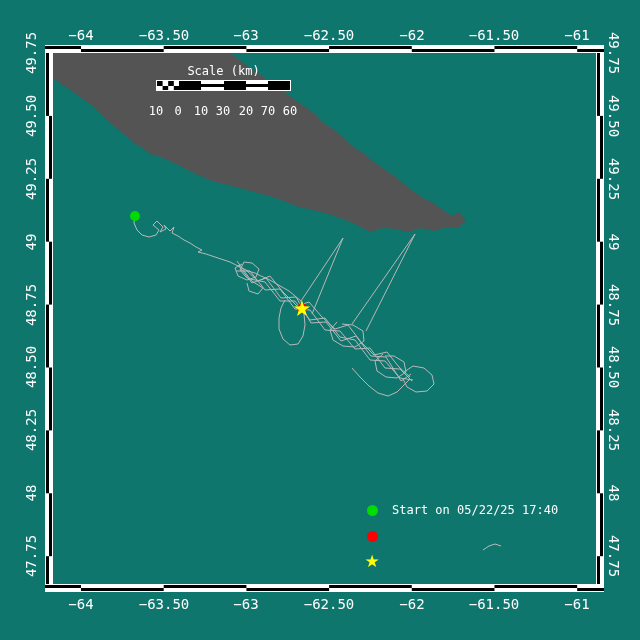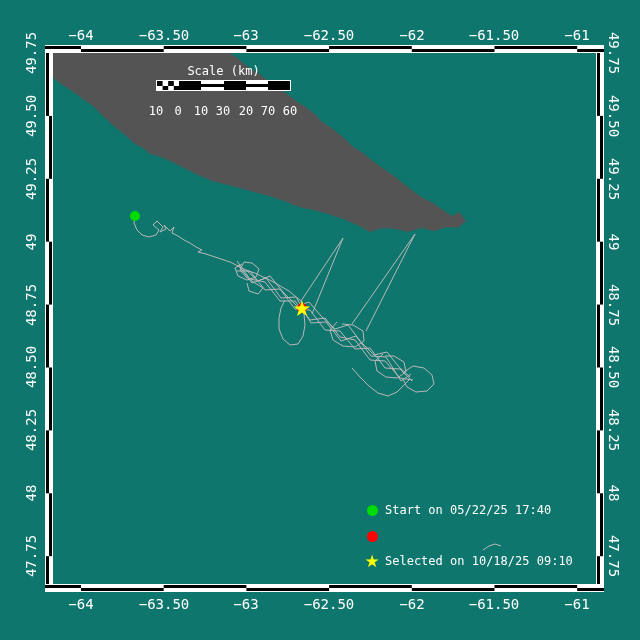--- a/index.html
+++ b/index.html
@@ -42,21 +42,21 @@
     background-position:0 0,0 4.5px;}
   .seg.solid{background:#000;}
   .seg.striped{background:linear-gradient(180deg,#fff 0 3px,#000 3px 6px,#fff 6px 9px);}
   .sclab{position:absolute;top:95px;font-size:12px;line-height:12px;color:#fff;
          transform:translateX(-50%);margin-top:10px;}
   
   .leg-row{position:absolute;left:362px;height:16px;display:flex;align-items:center;}
   .leg-marker{width:20px;text-align:center;flex:0 0 20px;}
   .leg-dot{display:inline-block;width:11px;height:11px;border-radius:50%;}
   .leg-star{font-family:"DejaVu Sans",sans-serif;font-size:17px;line-height:16px;}
-  .leg-label{margin-left:3px;font-size:12px;line-height:16px;white-space:nowrap;color:#fff;}
+  .leg-label{margin-left:10px;font-size:12px;line-height:16px;white-space:nowrap;color:#fff;}
   
   #map-svg{position:absolute;left:0;top:0;}
 </style>
 </head>
 <body>
 
 <div id="stage">
 
   <svg id="map-svg" width="640" height="640" viewBox="0 0 640 640">
       <defs>
@@ -154,17 +154,16 @@
   <div id="legend">
       <div class="leg-row" style="top: 502px;">
         <span class="leg-marker"><span class="leg-dot" style="background: rgb(0, 219, 0);"></span></span>
         <span class="leg-label">Start on 05/22/25 17:40</span>
       </div>
       <div class="leg-row" style="top: 528px;">
         <span class="leg-marker"><span class="leg-dot" style="background: rgb(255, 0, 0);"></span></span>
       </div>
       <div class="leg-row" style="top: 553px;">
         <span class="leg-marker"><span class="leg-star" style="color: rgb(255, 255, 0);">★</span></span>
-        <span class="leg-label">Selected on 10/18/25 09:10</span>
       </div>
     </div>
 
 </div>
 
 </body></html>

